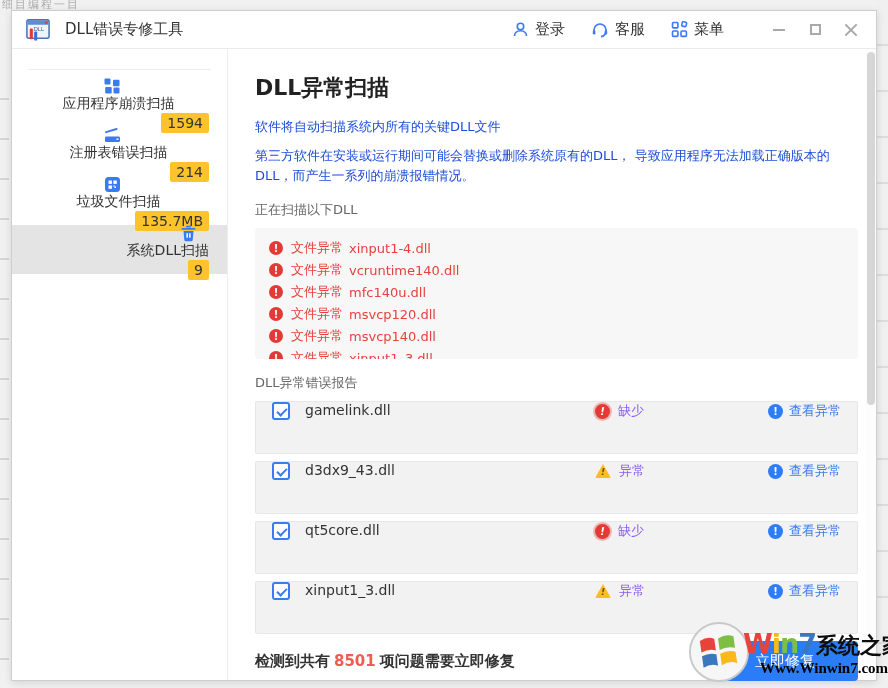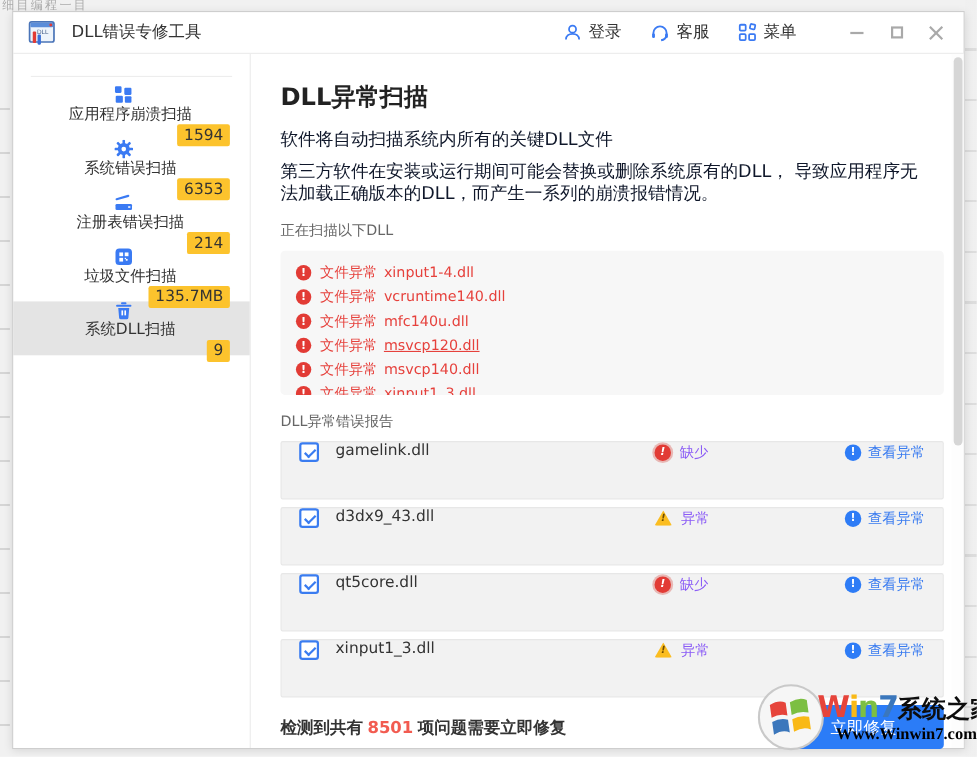--- a/index.html
+++ b/index.html
@@ -33,29 +33,29 @@
 
   .app-body { display:flex; height:631px; position:relative; }
 
   
   .sidebar { width:216px; border-right:1px solid #ececec; padding-top:14px; flex:none; }
   .overview { display:flex; align-items:center; padding:8px 18px 14px 16px; }
   .overview-label { font-size:15px; font-weight:bold; color:#333; }
   .badge-red { margin-left:auto; background:#f25b50; color:#fff; font-size:14px; padding:2px 7px; border-radius:2px; }
   .side-divider { height:1px; background:#ededed; margin:6px 16px 8px 16px; }
   .nav-item { display:flex; align-items:center; height:49px; padding:0 18px 0 16px; cursor:pointer;flex-direction:column; }
-  .nav-item.selected { background:#e4e4e4; }
+  .nav-item.selected { background:#e4e4e4;align-items:flex-end; }
   .nav-icon { width:17px; height:17px; margin-right:12px; flex:none; }
   .nav-label { font-size:14px; color:#333; }
   .badge-yellow { margin-left:auto; background:#fcc32d; color:#333; font-size:14px; padding:2px 6px; border-radius:2px; }
 
   
   .main { flex:1; position:relative; padding:0 18px 0 27px; }
   .page-title { font-size:22px; font-weight:bold; color:#222; margin-top:24px; }
-  .desc { font-size:16px; color:#0f172a; line-height:20px; }
+  .desc { font-size:13px; color:#1d4ed8; line-height:20px; }
   .desc1 { margin-top:14px; }
   .desc2 { margin-top:9px; width:592px; }
   .section-label { font-size:13px; color:#666; margin-top:15px; }
 
   .scan-box { margin-top:9px; width:603px; height:131px; background:#f7f7f7; border-radius:4px;
     padding:9px 14px; overflow:hidden; }
   .scan-item { display:flex; align-items:center; height:22px; font-size:13px; color:#e6413c; gap:8px; }
   .err-dot { width:14px; height:14px; border-radius:50%; background:#e23b35; color:#fff; font-size:10px; font-weight:bold;
     display:inline-flex; align-items:center; justify-content:center; flex:none; }
   .err-dot:before { content:"!"; }
@@ -171,38 +171,20 @@
         <svg class="nav-icon" viewBox="0 0 17 17" fill="#3a7af3">
           <rect x="0.5" y="0.5" width="6" height="6" rx="1"></rect>
           <rect x="9" y="1.8" width="6.5" height="6.5" rx="1"></rect>
           <rect x="1.2" y="9" width="6.5" height="6.5" rx="1"></rect>
           <rect x="9.5" y="9.5" width="6" height="6" rx="1"></rect>
         </svg>
         <span class="nav-label">应用程序崩溃扫描</span>
         <span class="badge-yellow">1594</span>
       </div>
 
-      <div class="nav-item">
-        <svg class="nav-icon" viewBox="0 0 16 16">
-          <g fill="#3a7af3">
-            <rect x="6.9" y="0" width="2.2" height="4" rx="0.8"></rect>
-            <rect x="6.9" y="12" width="2.2" height="4" rx="0.8"></rect>
-            <rect x="6.9" y="0" width="2.2" height="4" rx="0.8" transform="rotate(45 8 8)"></rect>
-            <rect x="6.9" y="12" width="2.2" height="4" rx="0.8" transform="rotate(45 8 8)"></rect>
-            <rect x="6.9" y="0" width="2.2" height="4" rx="0.8" transform="rotate(90 8 8)"></rect>
-            <rect x="6.9" y="12" width="2.2" height="4" rx="0.8" transform="rotate(90 8 8)"></rect>
-            <rect x="6.9" y="0" width="2.2" height="4" rx="0.8" transform="rotate(135 8 8)"></rect>
-            <rect x="6.9" y="12" width="2.2" height="4" rx="0.8" transform="rotate(135 8 8)"></rect>
-            <circle cx="8" cy="8" r="5.2"></circle>
-          </g>
-          <circle cx="8" cy="8" r="2" fill="#fff"></circle>
-        </svg>
-        <span class="nav-label">系统错误扫描</span>
-        <span class="badge-yellow">6353</span>
-      </div>
 
       <div class="nav-item">
         <svg class="nav-icon" viewBox="0 0 17 17" fill="#3a7af3">
           <rect x="1" y="9.5" width="15" height="5.5" rx="1.2"></rect>
           <rect x="1.5" y="2.5" width="13" height="2" rx="1" transform="rotate(-16 8 6)"></rect>
           <rect x="12.5" y="11.5" width="2" height="1.4" fill="#fff"></rect>
         </svg>
         <span class="nav-label">注册表错误扫描</span>
         <span class="badge-yellow">214</span>
       </div>
@@ -256,21 +238,21 @@
 
           <div class="scan-item">
             <span class="err-dot"></span>
             <span>文件异常</span>
             <span style="margin-left:-2px;">mfc140u.dll</span>
           </div>
 
           <div class="scan-item">
             <span class="err-dot"></span>
             <span>文件异常</span>
-            <span style="margin-left:-2px;text-decoration:underline;">msvcp120.dll</span>
+            <span style="margin-left:-2px;">msvcp120.dll</span>
           </div>
 
           <div class="scan-item">
             <span class="err-dot"></span>
             <span>文件异常</span>
             <span style="margin-left:-2px;">msvcp140.dll</span>
           </div>
 
           <div class="scan-item">
             <span class="err-dot"></span>

